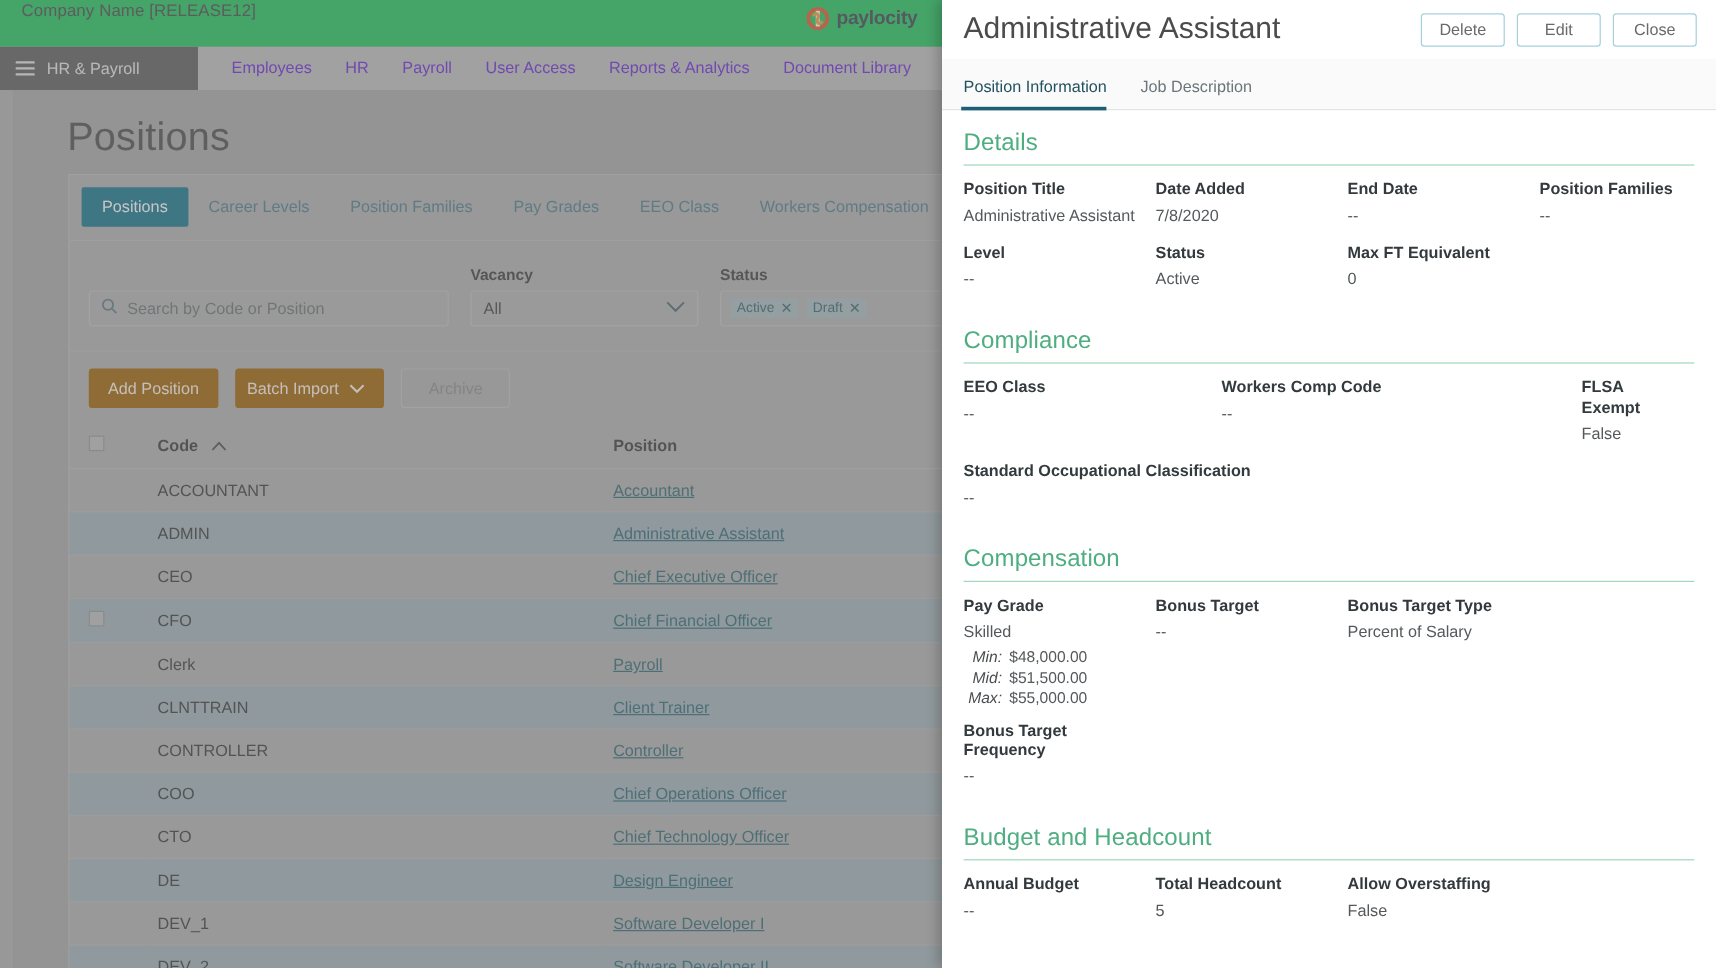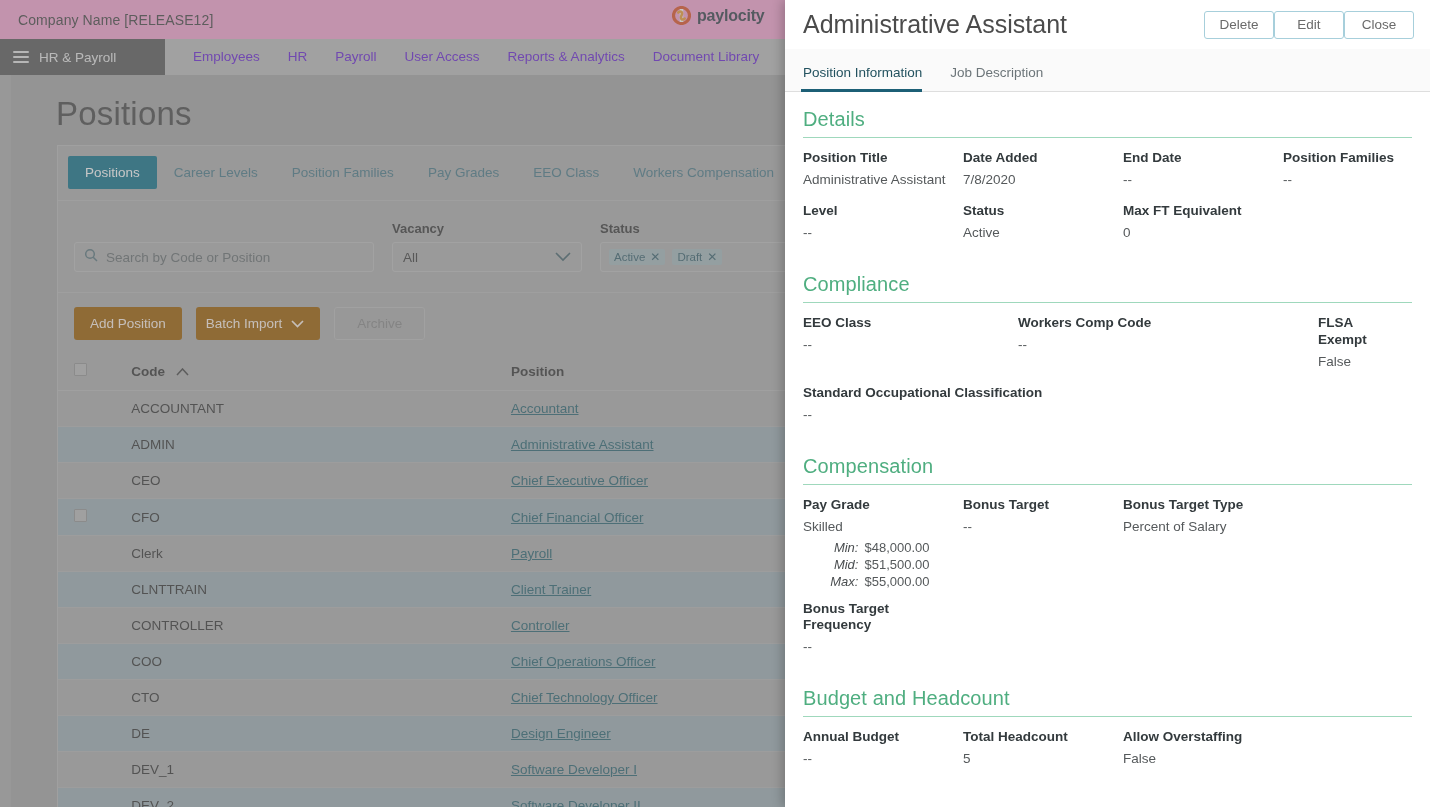--- a/index.html
+++ b/index.html
@@ -19,22 +19,22 @@
   .dimmer {
     position: absolute; inset: 0;
     background: rgba(120,120,120,0.42);
     pointer-events: none;
     z-index: 40;
   }
 
   
   .company-bar {
     position: absolute; top: 0; left: 0; width: 1430px; height: 39px;
-    background: #f9a8d4;
-    display: flex; align-items: center;
+    background: #22c55e;
+    display: flex; 
   }
   .company-name {
     font-size: 14px; color: #4a4a4a; margin-left: 18px; letter-spacing: .1px;
   }
   .brand {
     position: absolute; left: 672px; top: 6px;
     display: flex; align-items: center; gap: 6px;
   }
   .brand-mark { width: 19px; height: 19px; }
   .brand-text { font-size: 16px; font-weight: bold; color: #3c4650; letter-spacing: -.2px; }
@@ -168,21 +168,21 @@
     box-shadow: -3px 0 10px rgba(0,0,0,0.22);
     display: flex; flex-direction: column;
     overflow: hidden;
   }
   .drawer-head {
     height: 49px; flex: 0 0 49px;
     display: flex; align-items: center; justify-content: space-between;
     padding: 0 16px 0 18px; background: #ffffff;
   }
   .drawer-title { font-size: 25px; color: #4b4b4b; font-weight: 300; }
-  .drawer-btns { display: flex; }
+  .drawer-btns { display: flex; gap: 10px; }
   .dbtn {
     min-width: 70px; height: 28px; border: 1px solid #a7cfdb; background: #ffffff;
     color: #6a6a6a; font-size: 13.5px; border-radius: 3px; cursor: pointer;
     font-family: inherit; padding: 0 14px;
   }
   .drawer-tabs {
     height: 43px; flex: 0 0 43px;
     display: flex; align-items: flex-end; gap: 0;
     border-bottom: 1px solid #dedede; background: #fafafa; padding-left: 18px;
   }
@@ -204,21 +204,21 @@
   }
   .sec-rule { height: 1px; background: #9fd8bc; margin-bottom: 12px; }
 
   .grid4 { display: grid; grid-template-columns: 160px 160px 160px 1fr; }
   .grid3a { display: grid; grid-template-columns: 215px 300px 1fr; }
   .grid3b { display: grid; grid-template-columns: 160px 160px 1fr; }
   .cell { padding-bottom: 14px; padding-right: 10px; }
   .f-label { font-size: 13.5px; color: #333a3d; font-weight: bold; line-height: 1.25; margin-bottom: 3px; }
   .f-value { font-size: 13.5px; color: #55595b; line-height: 1.45; }
   .paygrade-rows { margin-top: 3px; }
-  .pg-row { font-size: 13px; color: #55595b; line-height: 1.32; display: flex; gap: 6px; justify-content: center; }
+  .pg-row { font-size: 13px; color: #55595b; line-height: 1.32; display: flex; gap: 6px; }
   .pg-row em { font-style: italic; display: inline-block; min-width: 32px; text-align: right; color: #4a4e50; }
 </style>
 </head>
 <body>
 
 <div id="root">
 
   <div class="app-bg">
 
     <div class="company-bar">

